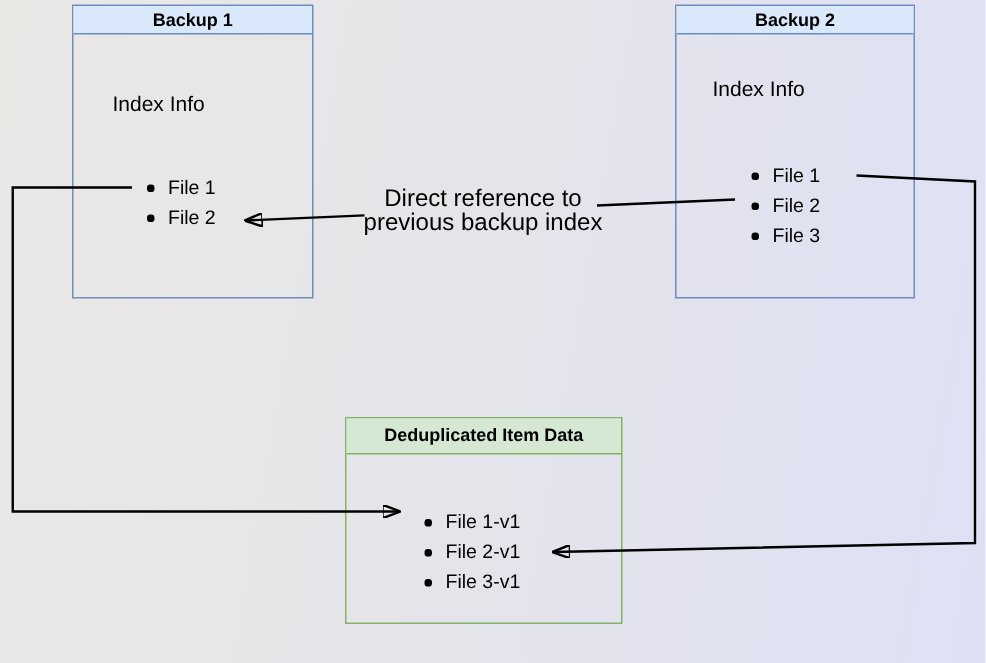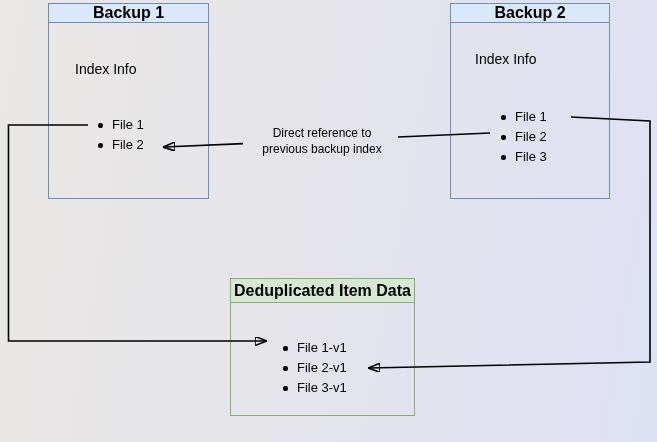--- a/index.html
+++ b/index.html
@@ -20,21 +20,21 @@
     box-sizing: border-box;
     background: transparent;
   }
   .box.blue  { border-color: #6c8ebf; }
   .box.green { border-color: #82b366; }
   .box-header {
     box-sizing: border-box;
     width: 100%;
     border-bottom: 1px solid;
     font-weight: bold;
-    font-size: 16px;
+    font-size: 12px;
     text-align: center;
   }
   .blue  .box-header { background: #dae8fc; border-color: #6c8ebf; height: 19px; line-height: 18px; }
   .green .box-header { background: #d5e8d4; border-color: #82b366; height: 24px; line-height: 23px; }
   #backup1 { left: 48px;  top: 3px;   width: 161px; height: 196px; }
   #backup2 { left: 450px; top: 3px;   width: 160px; height: 196px; }
   #dedup   { left: 230px; top: 278px; width: 185px; height: 138px; }
   .subtitle {
     position: absolute;
     font-size: 14px;
@@ -60,21 +60,21 @@
     background: #000;
   }
   #backup1 ul.filelist { left: 49px; top: 111px; }
   #backup2 ul.filelist { left: 50px; top: 103px; }
   #dedup   ul.filelist { left: 52px; top: 59px;  }
   .annotation {
     position: absolute;
     left: 237px; top: 125px;
     width: 170px;
     text-align: center;
-    font-size: 12px;
+    font-size: 16px;
     line-height: 16px;
   }
   svg.arrows {
     position: absolute;
     left: 0; top: 0;
     pointer-events: none;
   }
   svg.arrows path { stroke: #000; stroke-width: 1.6; fill: none; }
 </style>
 </head>

